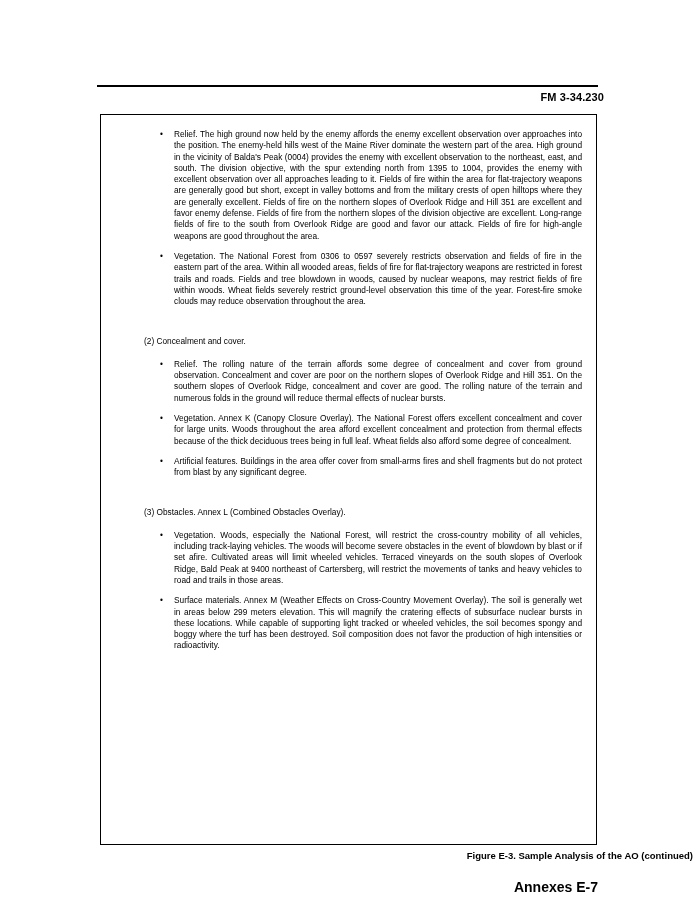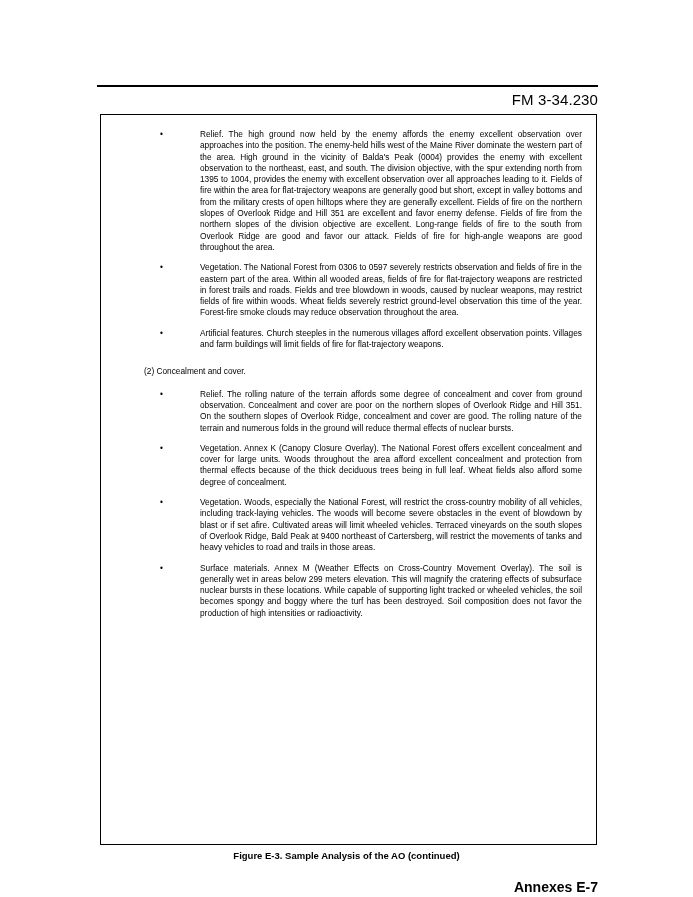--- a/index.html
+++ b/index.html
@@ -21,66 +21,65 @@
     position: absolute;
     left: 97px;
     top: 85px;
     width: 501px;
     height: 2px;
     background: #000000;
   }
   .doc-ref {
     position: absolute;
     top: 91px;
-    right: 95px;
-    font-size: 15px;
-    font-weight: normal;
+    right: 89px;
+    font-size: 11px;
+    font-weight: bold;
     letter-spacing: 0.1px;
   }
   .figure-box {
     position: absolute;
     left: 100px;
     top: 114px;
     width: 497px;
     height: 731px;
     border: 1px solid #000000;
     padding: 14px 14px 0 43px;
     overflow: hidden;
   }
   .block {
     font-size: 8.3px;
     line-height: 11.3px;
     margin-bottom: 9px;
-    gap: 26px;
   }
   .bullet {
     display: flex;
     margin-left: 16px;
   }
   .bullet .marker {
     flex: 0 0 14px;
   }
   .bullet .marker::before {
     content: "\2022";
   }
   .bullet .text {
     flex: 1;
     text-align: justify;
   }
   .para {
     text-align: justify;
-    margin-top: 16px;
+    margin-top: 29px;
     margin-bottom: 11px;
   }
   .figure-caption {
     position: absolute;
     top: 850px;
     left: 0;
     width: 100%;
-    text-align: center;
+    text-align: right;
     font-size: 9.5px;
     font-weight: bold;
   }
   .page-num {
     position: absolute;
     top: 879px;
     right: 95px;
     font-size: 14px;
     font-weight: bold;
   }
@@ -99,38 +98,39 @@
     <div class="block bullet">
       <span class="marker"></span>
       <div class="text">Relief.  The high ground now held by the enemy affords the enemy excellent observation over approaches into the position.  The enemy-held hills west of the Maine River dominate the western part of the area.  High ground in the vicinity of Balda's Peak (0004) provides the enemy with excellent observation to the northeast, east, and south.  The division objective, with the spur extending north from 1395 to 1004, provides the enemy with excellent observation over all approaches leading to it.  Fields of fire within the area for flat-trajectory weapons are generally good but short, except in valley bottoms and from the military crests of open hilltops where they are generally excellent.  Fields of fire on the northern slopes of Overlook Ridge and Hill 351 are excellent and favor enemy defense.  Fields of fire from the northern slopes of the division objective are excellent.  Long-range fields of fire to the south from Overlook Ridge are good and favor our attack.  Fields of fire for high-angle weapons are good throughout the area.</div>
     </div>
 
     <div class="block bullet">
       <span class="marker"></span>
       <div class="text">Vegetation.  The National Forest from 0306 to 0597 severely restricts observation and fields of fire in the eastern part of the area.  Within all wooded areas, fields of fire for flat-trajectory weapons are restricted in forest trails and roads.  Fields and tree blowdown in woods, caused by nuclear weapons, may restrict fields of fire within woods.  Wheat fields severely restrict ground-level observation this time of the year.  Forest-fire smoke clouds may reduce observation throughout the area.</div>
     </div>
 
-    <div class="block bullet">
-      <span class="marker"></span>
-      <div class="text">Artificial features.  Church steeples in the numerous villages afford excellent observation points.  Villages and farm buildings will limit fields of fire for flat-trajectory weapons.</div>
-    </div>
 
     <div class="block para">(2)  Concealment and cover.</div>
 
     <div class="block bullet">
       <span class="marker"></span>
       <div class="text">Relief.  The rolling nature of the terrain affords some degree of concealment and cover from ground observation.  Concealment and cover are poor on the northern slopes of Overlook Ridge and Hill 351.  On the southern slopes of Overlook Ridge, concealment and cover are good.  The rolling nature of the terrain and numerous folds in the ground will reduce thermal effects of nuclear bursts.</div>
     </div>
 
     <div class="block bullet">
       <span class="marker"></span>
       <div class="text">Vegetation.  Annex K (Canopy Closure Overlay).  The National Forest offers excellent concealment and cover for large units.  Woods throughout the area afford excellent concealment and protection from thermal effects because of the thick deciduous trees being in full leaf.  Wheat fields also afford some degree of concealment.</div>
     </div>
 
+    <div class="block bullet">
+      <span class="marker"></span>
+      <div class="text">Artificial features.  Buildings in the area offer cover from small-arms fires and shell fragments but do not protect from blast by any significant degree.</div>
+    </div>
 
+    <div class="block para">(3)  Obstacles.  Annex L (Combined Obstacles Overlay).</div>
 
 
     <div class="block bullet">
       <span class="marker"></span>
       <div class="text">Vegetation.  Woods, especially the National Forest, will restrict the cross-country mobility of all vehicles, including track-laying vehicles.  The woods will become severe obstacles in the event of blowdown by blast or if set afire.  Cultivated areas will limit wheeled vehicles.  Terraced vineyards on the south slopes of Overlook Ridge, Bald Peak at 9400 northeast of Cartersberg, will restrict the movements of tanks and heavy vehicles to road and trails in those areas.</div>
     </div>
 
     <div class="block bullet">
       <span class="marker"></span>
       <div class="text">Surface materials.  Annex M (Weather Effects on Cross-Country Movement Overlay).  The soil is generally wet in areas below 299 meters elevation.  This will magnify the cratering effects of subsurface nuclear bursts in these locations.  While capable of supporting light tracked or wheeled vehicles, the soil becomes spongy and boggy where the turf has been destroyed.  Soil composition does not favor the production of high intensities or radioactivity.</div>

